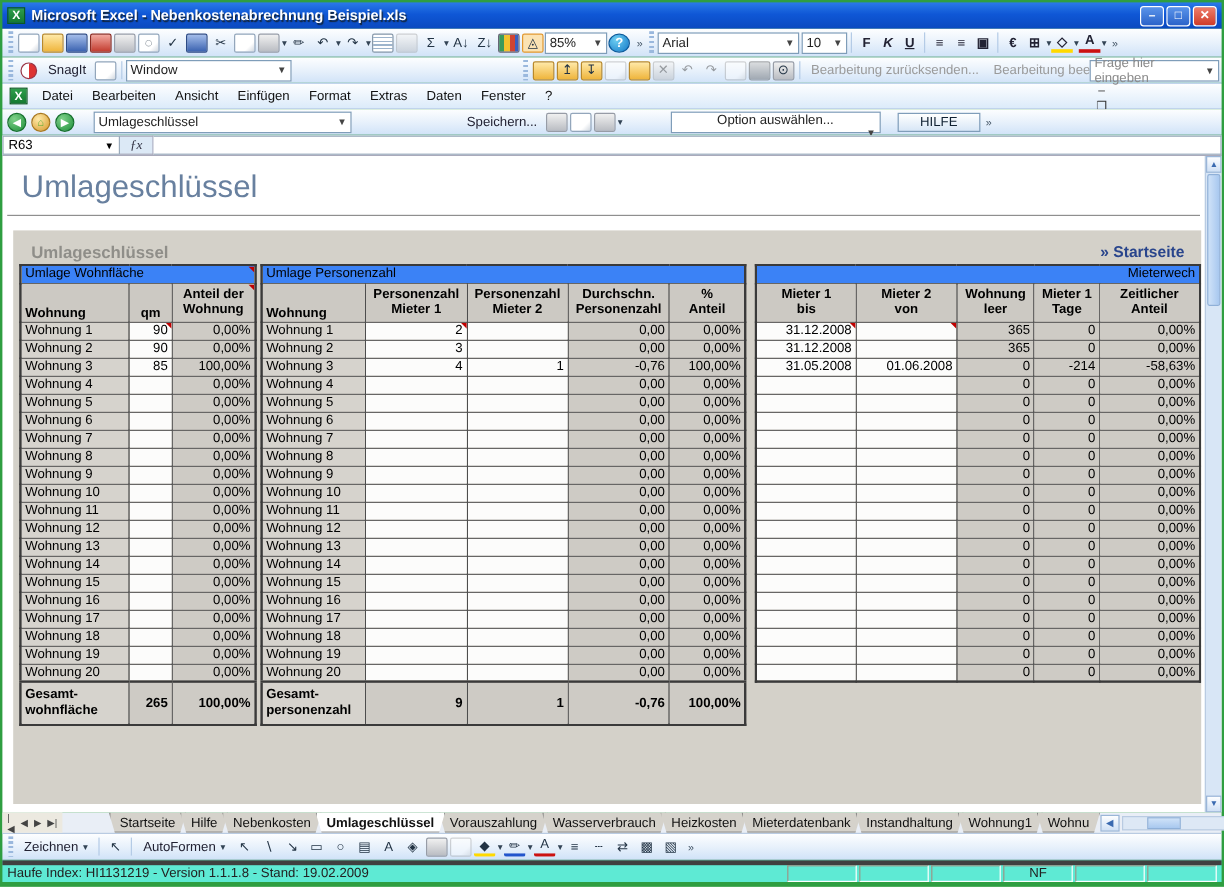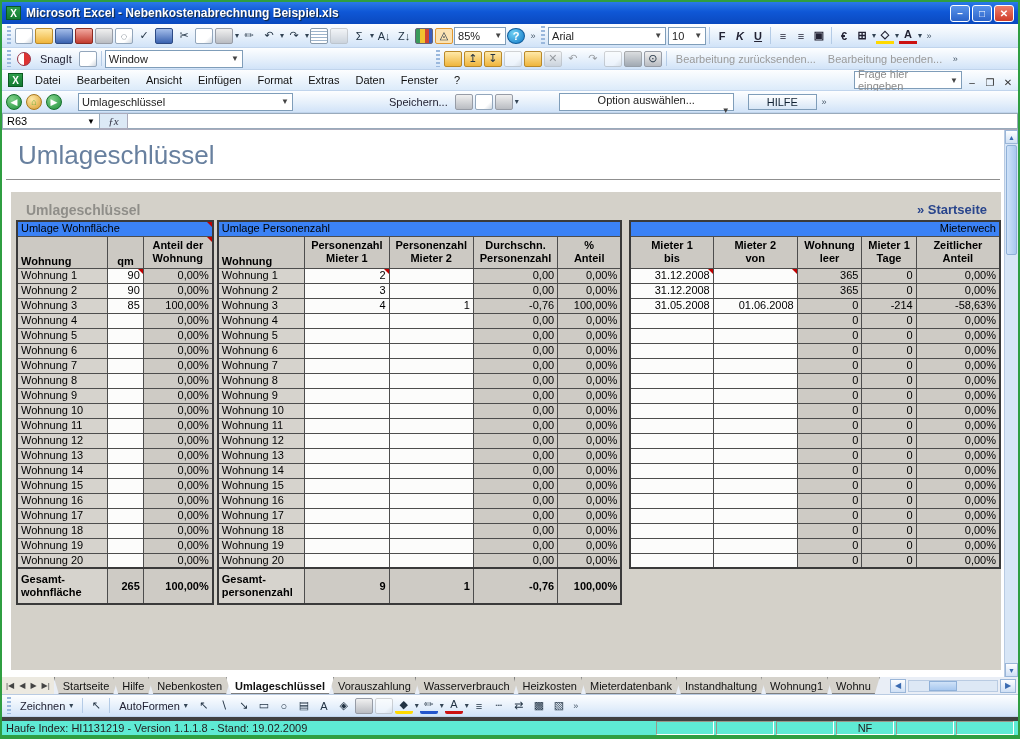--- a/index.html
+++ b/index.html
@@ -122,21 +122,21 @@
   .totals td { border-top:2px solid #3a3a3a; font-weight:bold; height:36px; }
   .cmt::after { content:""; position:absolute; top:0; right:0; border-left:5px solid transparent;
     border-top:5px solid #c00000; }
   .tables-row { display:flex; align-items:flex-start; margin-top:2px; }
 
   
   .tabrow { height:18px; flex:0 0 18px; background:#e9eef6; display:flex; align-items:stretch;
     border-bottom:1px solid #b9cbe2; }
   .tab-nav { display:flex; align-items:center; background:#ece9e0; padding:0 2px; gap:1px; }
   .tab-nav span { font-size:8px; color:#444; padding:0 2px; }
-  .tabs { display:flex; align-items:stretch; }
+  .tabs { display:flex; align-items:stretch;padding-left:39px; }
   .tab { background:#d5d2cb; border:1px solid #7e7e7e; border-top:none; padding:1px 8px 0 8px;
     font-size:11px; color:#111; clip-path:polygon(0 0,100% 0,calc(100% - 5px) 100%,5px 100%);
     margin-left:-5px; display:flex; align-items:center; }
   .tab:first-child { margin-left:0; }
   .tab.active { background:#ffffff; font-weight:bold; z-index:2; }
   .hscroll { margin-left:auto; display:flex; align-items:center; gap:2px; padding-right:2px; }
   .hs-btn { width:16px; height:14px; background:linear-gradient(#fdfeff,#cfe0f5);
     border:1px solid #9ab6d8; color:#3a6ab0; font-size:8px; display:flex; align-items:center; justify-content:center; }
   .hs-track { width:90px; height:12px; background:#dde8f5; border:1px solid #b9cbe2; position:relative; }
   .hs-thumb { position:absolute; left:20px; width:28px; top:0; bottom:0;
@@ -267,21 +267,21 @@
         <div class="menu-item">Datei</div>
         <div class="menu-item">Bearbeiten</div>
         <div class="menu-item">Ansicht</div>
         <div class="menu-item">Einfügen</div>
         <div class="menu-item">Format</div>
         <div class="menu-item">Extras</div>
         <div class="menu-item">Daten</div>
         <div class="menu-item">Fenster</div>
         <div class="menu-item">?</div>
       </span>
-    <div style="margin-left:auto;display:flex;align-items:flex-end;">
+    <div style="margin-left:auto;display:flex;align-items:flex-start;flex-direction:column;">
       <div class="combo question-box">
         <span style="color:#8a8a8a;">Frage hier eingeben</span>
           <span class="arr">▼</span>
       </div>
       <div class="small-ctrl">–</div>
       <div class="small-ctrl">❐</div>
       <div class="small-ctrl">✕</div>
     </div>
   </div>
 

